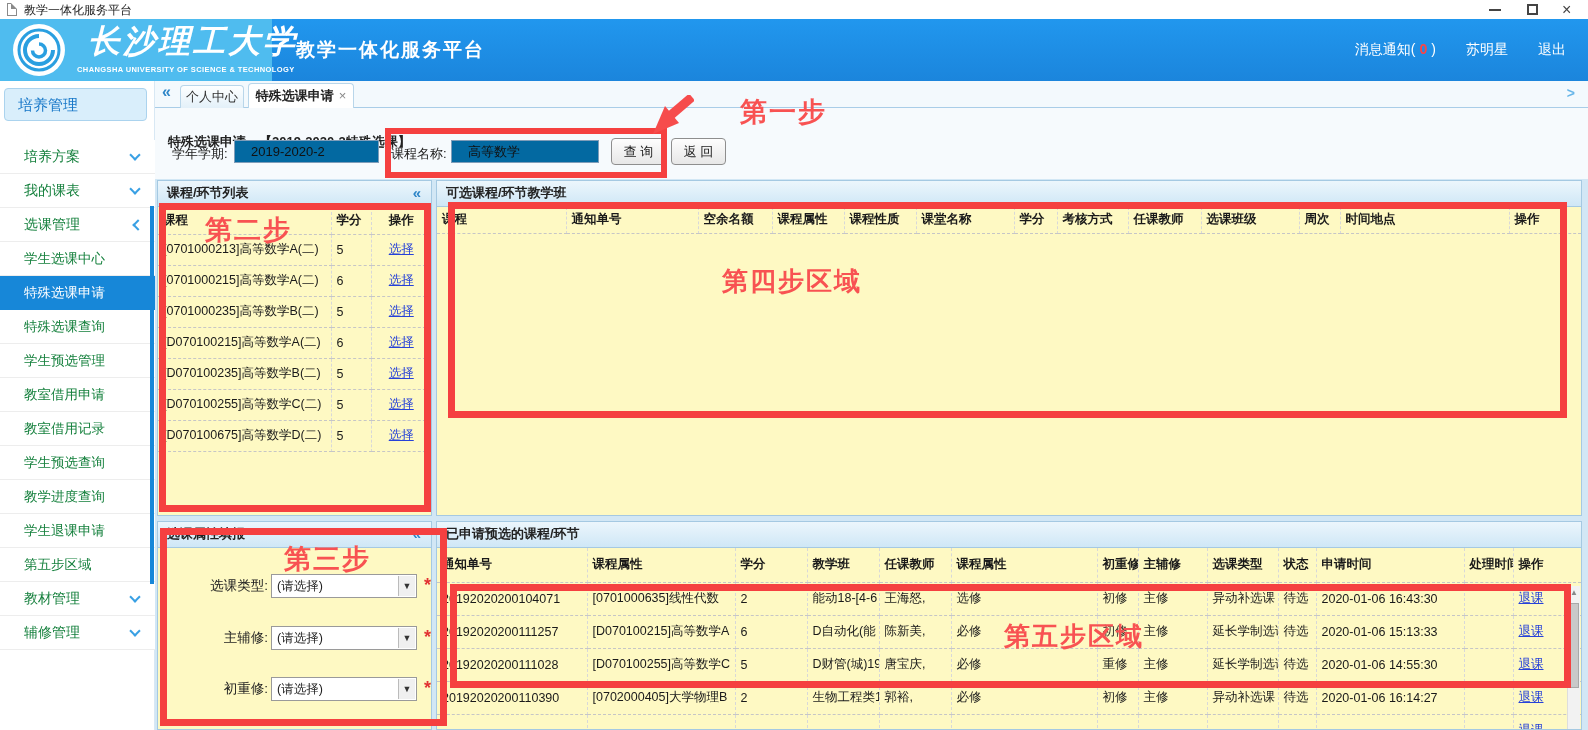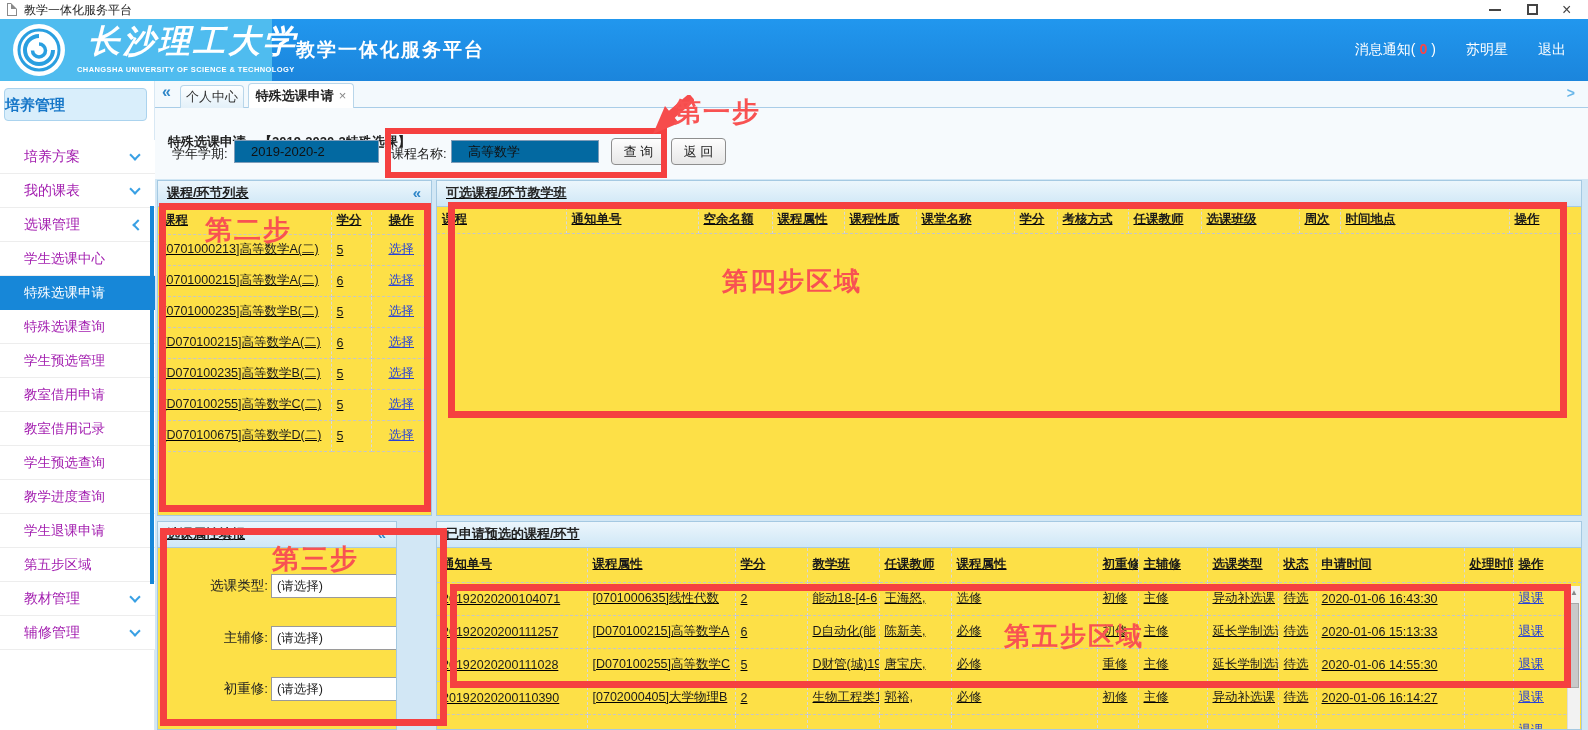--- a/index.html
+++ b/index.html
@@ -24,23 +24,23 @@
     letter-spacing:3px;font-family:"DejaVu Serif","Liberation Serif",serif;white-space:nowrap;}
   .uni-en{position:absolute;left:77px;top:46px;color:#fff;font-size:7.5px;font-weight:bold;letter-spacing:.4px;white-space:nowrap;}
   .platform-title{position:absolute;left:296px;top:18px;color:#fff;font-size:19px;font-weight:bold;letter-spacing:2px;}
   .hdr-right{position:absolute;right:22px;top:22px;display:flex;gap:30px;color:#fff;font-size:14px;white-space:nowrap;}
   .hdr-right .red{color:#ff4343;font-weight:bold;margin:0 4px;}
   .hdr-right span{cursor:pointer;}
 
   
   .sidebar{position:absolute;left:0;top:81px;width:155px;height:649px;background:#fff;border-right:1px solid #d8e8f4;}
   .side-section{position:absolute;left:4px;top:7px;width:143px;height:33px;background:#d9eefb;border:1px solid #abd3ee;
-    border-radius:4px;color:#1777c8;font-weight:bold;font-size:15px;line-height:31px;}
+    border-radius:4px;color:#1777c8;font-weight:normal;font-size:15px;line-height:31px;padding-left:13px;}
   .menu{position:absolute;left:0;top:59px;width:155px;}
-  .menu-item{position:relative;height:34px;border-bottom:1px solid #ededed;font-size:14px;color:#a21caf;line-height:33px;cursor:pointer;background:#fff;}
+  .menu-item{position:relative;height:34px;border-bottom:1px solid #ededed;font-size:14px;color:#15803d;line-height:33px;cursor:pointer;background:#fff;}
   .menu-item .label{display:inline-block;}
   .menu-item.group .label{margin-left:24px;}
   .menu-item.sub{font-size:13.5px;}
   .menu-item.sub .label{margin-left:24px;}
   .menu-item.active{background:#1787d8;color:#fff;border-bottom-color:#1787d8;}
   .chev{position:absolute;width:8px;height:8px;border-right:2px solid #39a0e4;border-bottom:2px solid #39a0e4;}
   .chev.down{right:16px;top:11px;transform:rotate(45deg);}
   .chev.left{right:13px;top:13px;transform:rotate(135deg);}
   .side-accent{position:absolute;right:0;top:125px;width:4px;height:378px;background:#1787d8;}
 
@@ -57,24 +57,24 @@
   
   .formstrip{position:absolute;left:155px;top:108px;width:1433px;height:71px;background:#f6fafd;}
   .form-title{position:absolute;left:13px;top:25px;font-size:13px;font-weight:bold;color:#222;white-space:nowrap;}
   .f-label{position:absolute;top:37px;font-size:13px;color:#222;}
   .f-input{position:absolute;top:32px;height:23px;border:1px solid #7f9db9;background:#0369a1;font-size:13px;padding:2px 16px;color:#111;font-family:inherit;}
   .f-btn{position:absolute;top:30px;width:55px;height:27px;border:1px solid #8e8e8e;border-radius:4px;
     background:linear-gradient(#fdfdfd,#e7e7e7);font-size:13px;color:#222;line-height:25px;text-align:center;cursor:pointer;white-space:pre;}
 
   
   .main-bg{position:absolute;left:155px;top:179px;width:1433px;height:551px;background:#d2e7f5;}
-  .panel{position:absolute;border:1px solid #a5c9e2;background:#fde047;overflow:hidden;text-decoration:underline;}
+  .panel{position:absolute;border:1px solid #a5c9e2;background:#fef9c3;overflow:hidden;}
   .p-tl{left:157px;top:180px;width:275px;height:336px;}
   .p-tr{left:436px;top:180px;width:1146px;height:336px;}
-  .p-bl{left:157px;top:521px;width:240px;height:209px;}
+  .p-bl{left:157px;top:521px;width:275px;height:209px;}
   .p-br{left:436px;top:521px;width:1146px;height:209px;}
   .panel-hd{position:relative;height:26px;background:linear-gradient(#ecf6fc,#cfe7f6);border-bottom:1px solid #a5c9e2;
     font-size:13px;font-weight:bold;color:#222;line-height:24px;padding-left:9px;}
   .panel-hd .collapse{position:absolute;right:10px;top:0;color:#2e86c8;font-size:15px;cursor:pointer;}
 
   table.tbl{width:100%;border-collapse:collapse;table-layout:fixed;font-size:12.5px;color:#1a1a1a;}
   .tbl th,.tbl td{border-bottom:1px dashed #c6c6c6;border-right:1px dashed #d8d8d8;padding:0 5px;
     overflow:hidden;white-space:nowrap;text-align:left;font-weight:normal;}
   .tbl th{font-weight:bold;}
   .tbl th:last-child,.tbl td:last-child{border-right:none;}
@@ -102,23 +102,23 @@
 
   
   .rbox{position:absolute;border:7px solid #f54040;pointer-events:none;}
   #rb1{left:385px;top:128px;width:282px;height:50px;border-width:6px;}
   #rb2{left:159px;top:203px;width:272px;height:309px;}
   #rb3{left:160px;top:528px;width:287px;height:198px;}
   #rb4{left:448px;top:202px;width:1119px;height:216px;}
   #rb5{left:450px;top:584px;width:1121px;height:104px;}
   .rtext{position:absolute;color:#f85252;font-size:27px;font-weight:bold;letter-spacing:2px;pointer-events:none;white-space:nowrap;}
   #rt4,#rt5{font-size:26px;}
-  #rt1{left:674px;top:94px;}
+  #rt1{left:740px;top:94px;}
   #rt2{left:205px;top:212px;}
-  #rt3{left:272px;top:541px;}
+  #rt3{left:284px;top:541px;}
   #rt4{left:722px;top:264px;}
   #rt5{left:1004px;top:619px;}
   .arrow1{position:absolute;left:652px;top:95px;pointer-events:none;}
 </style>
 </head>
 <body>
 
 <div id="screen">
 
   <div class="titlebar">

